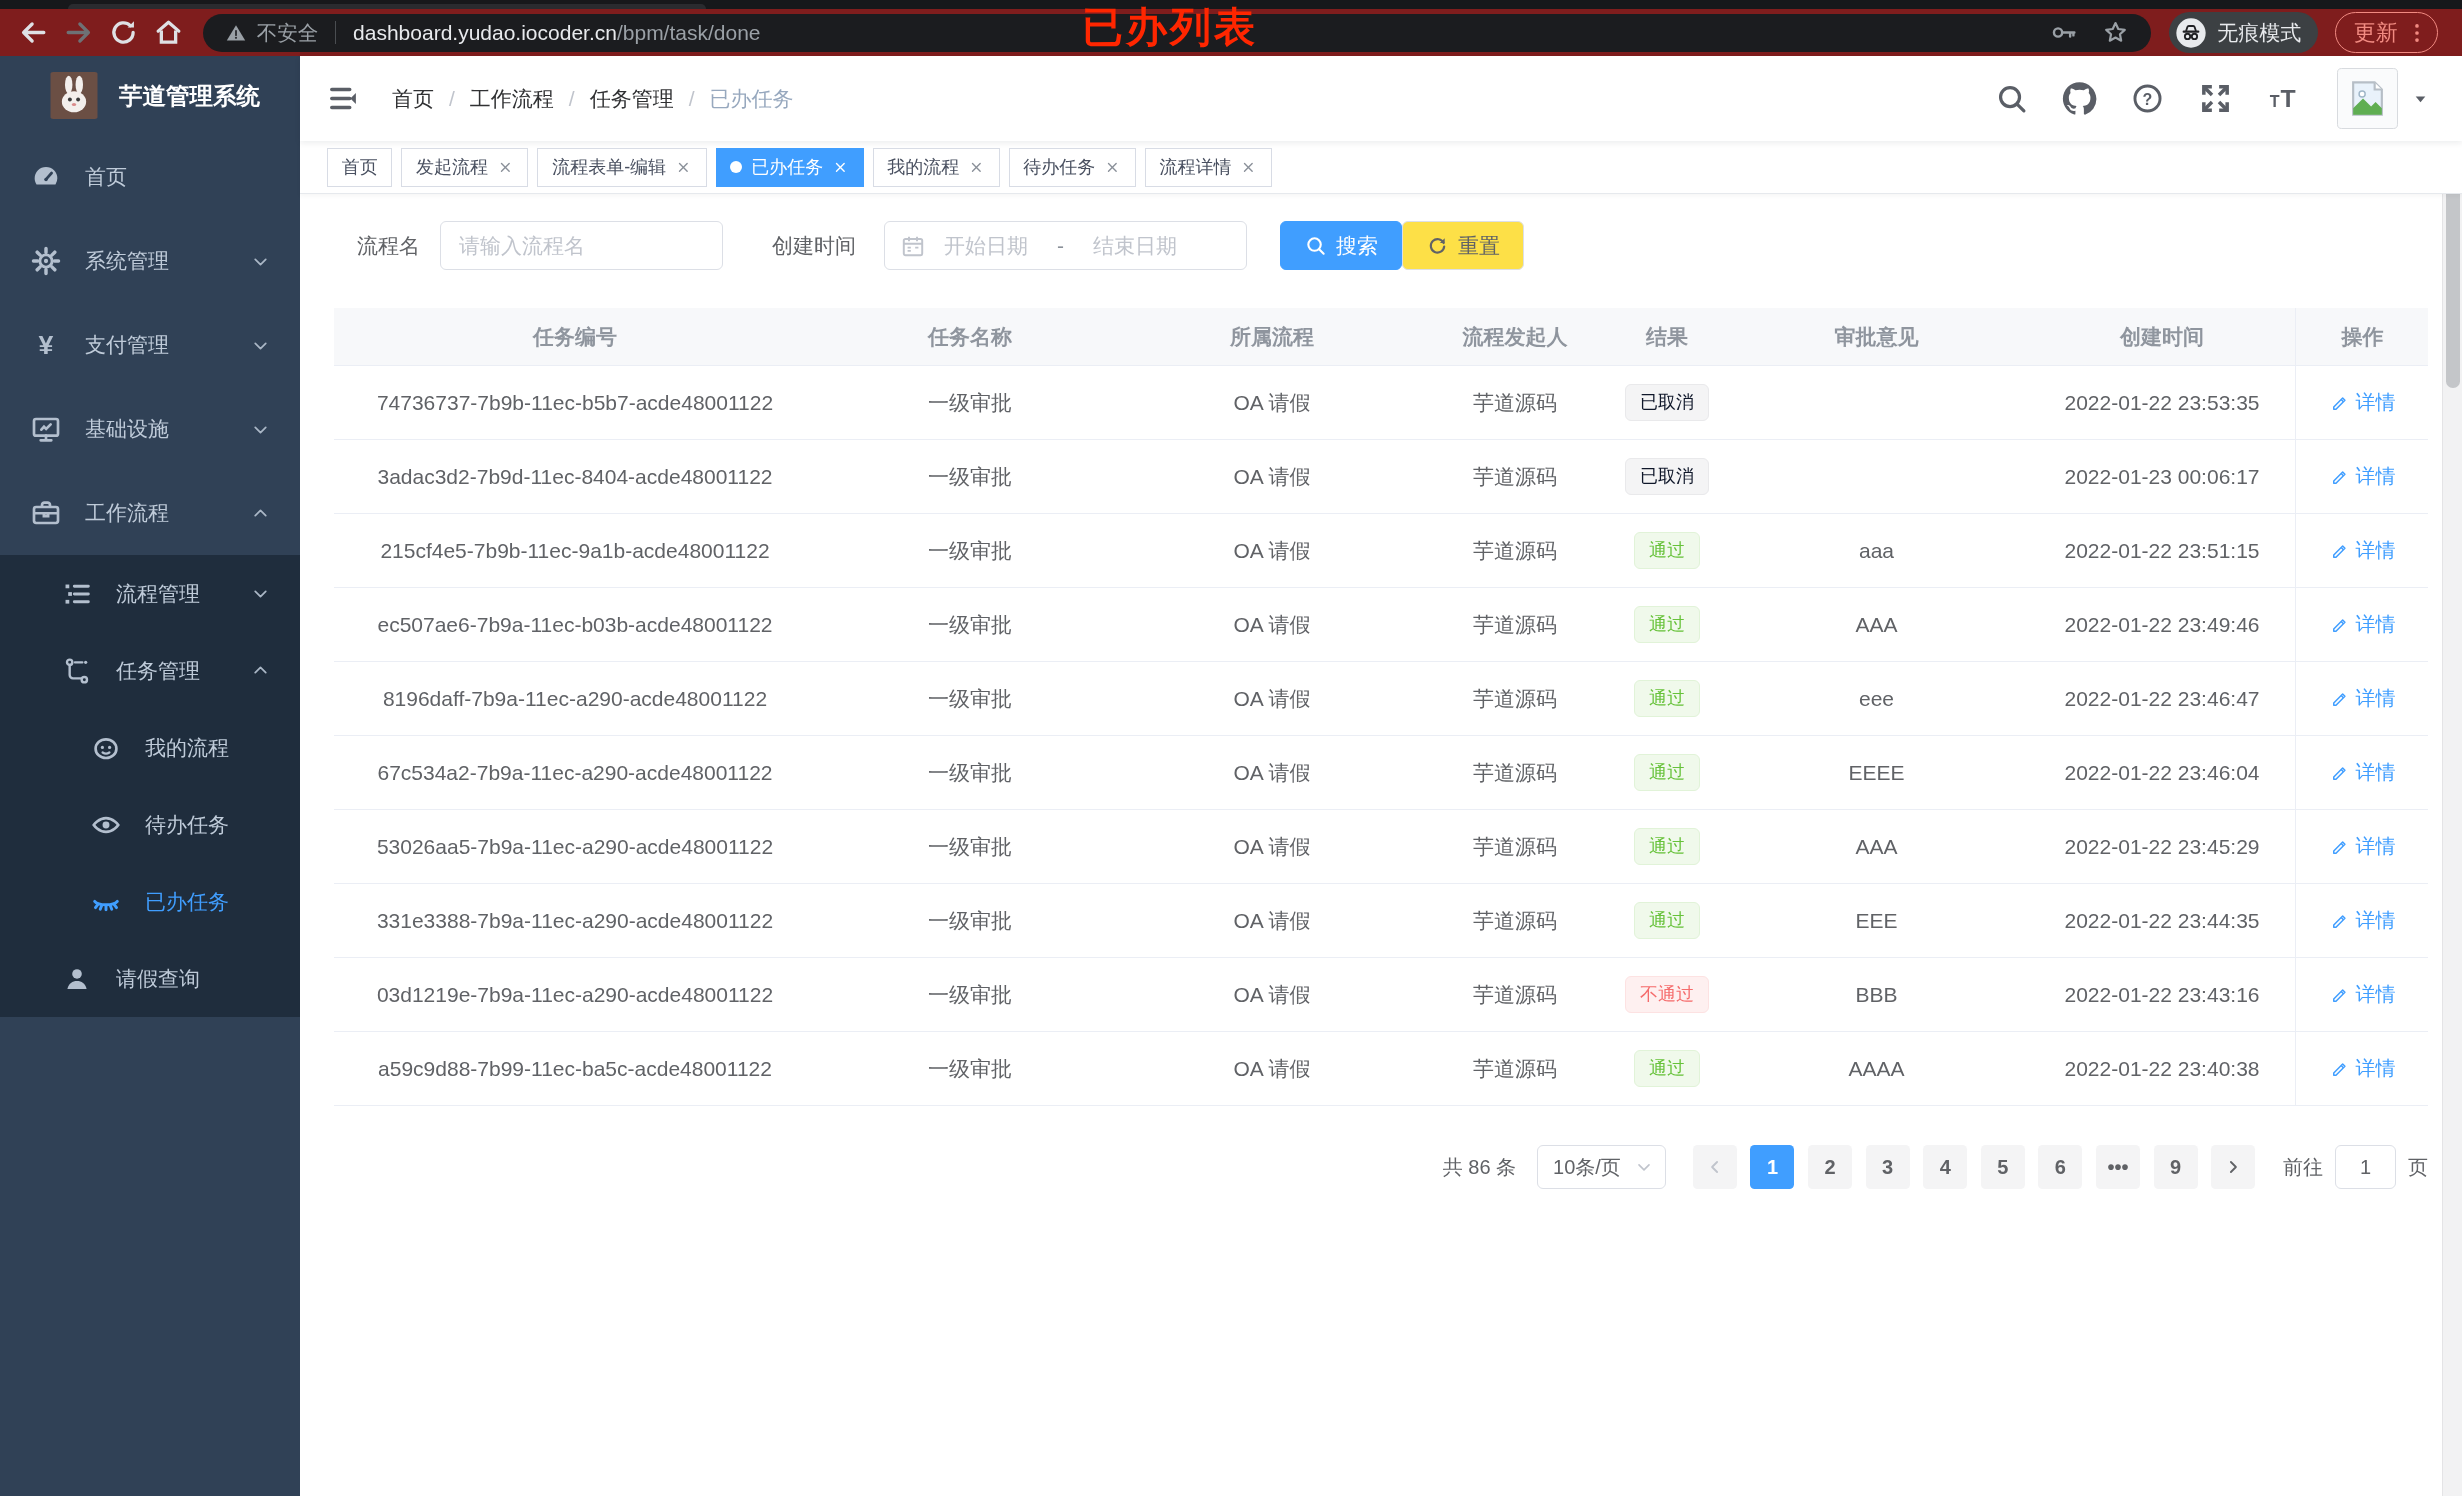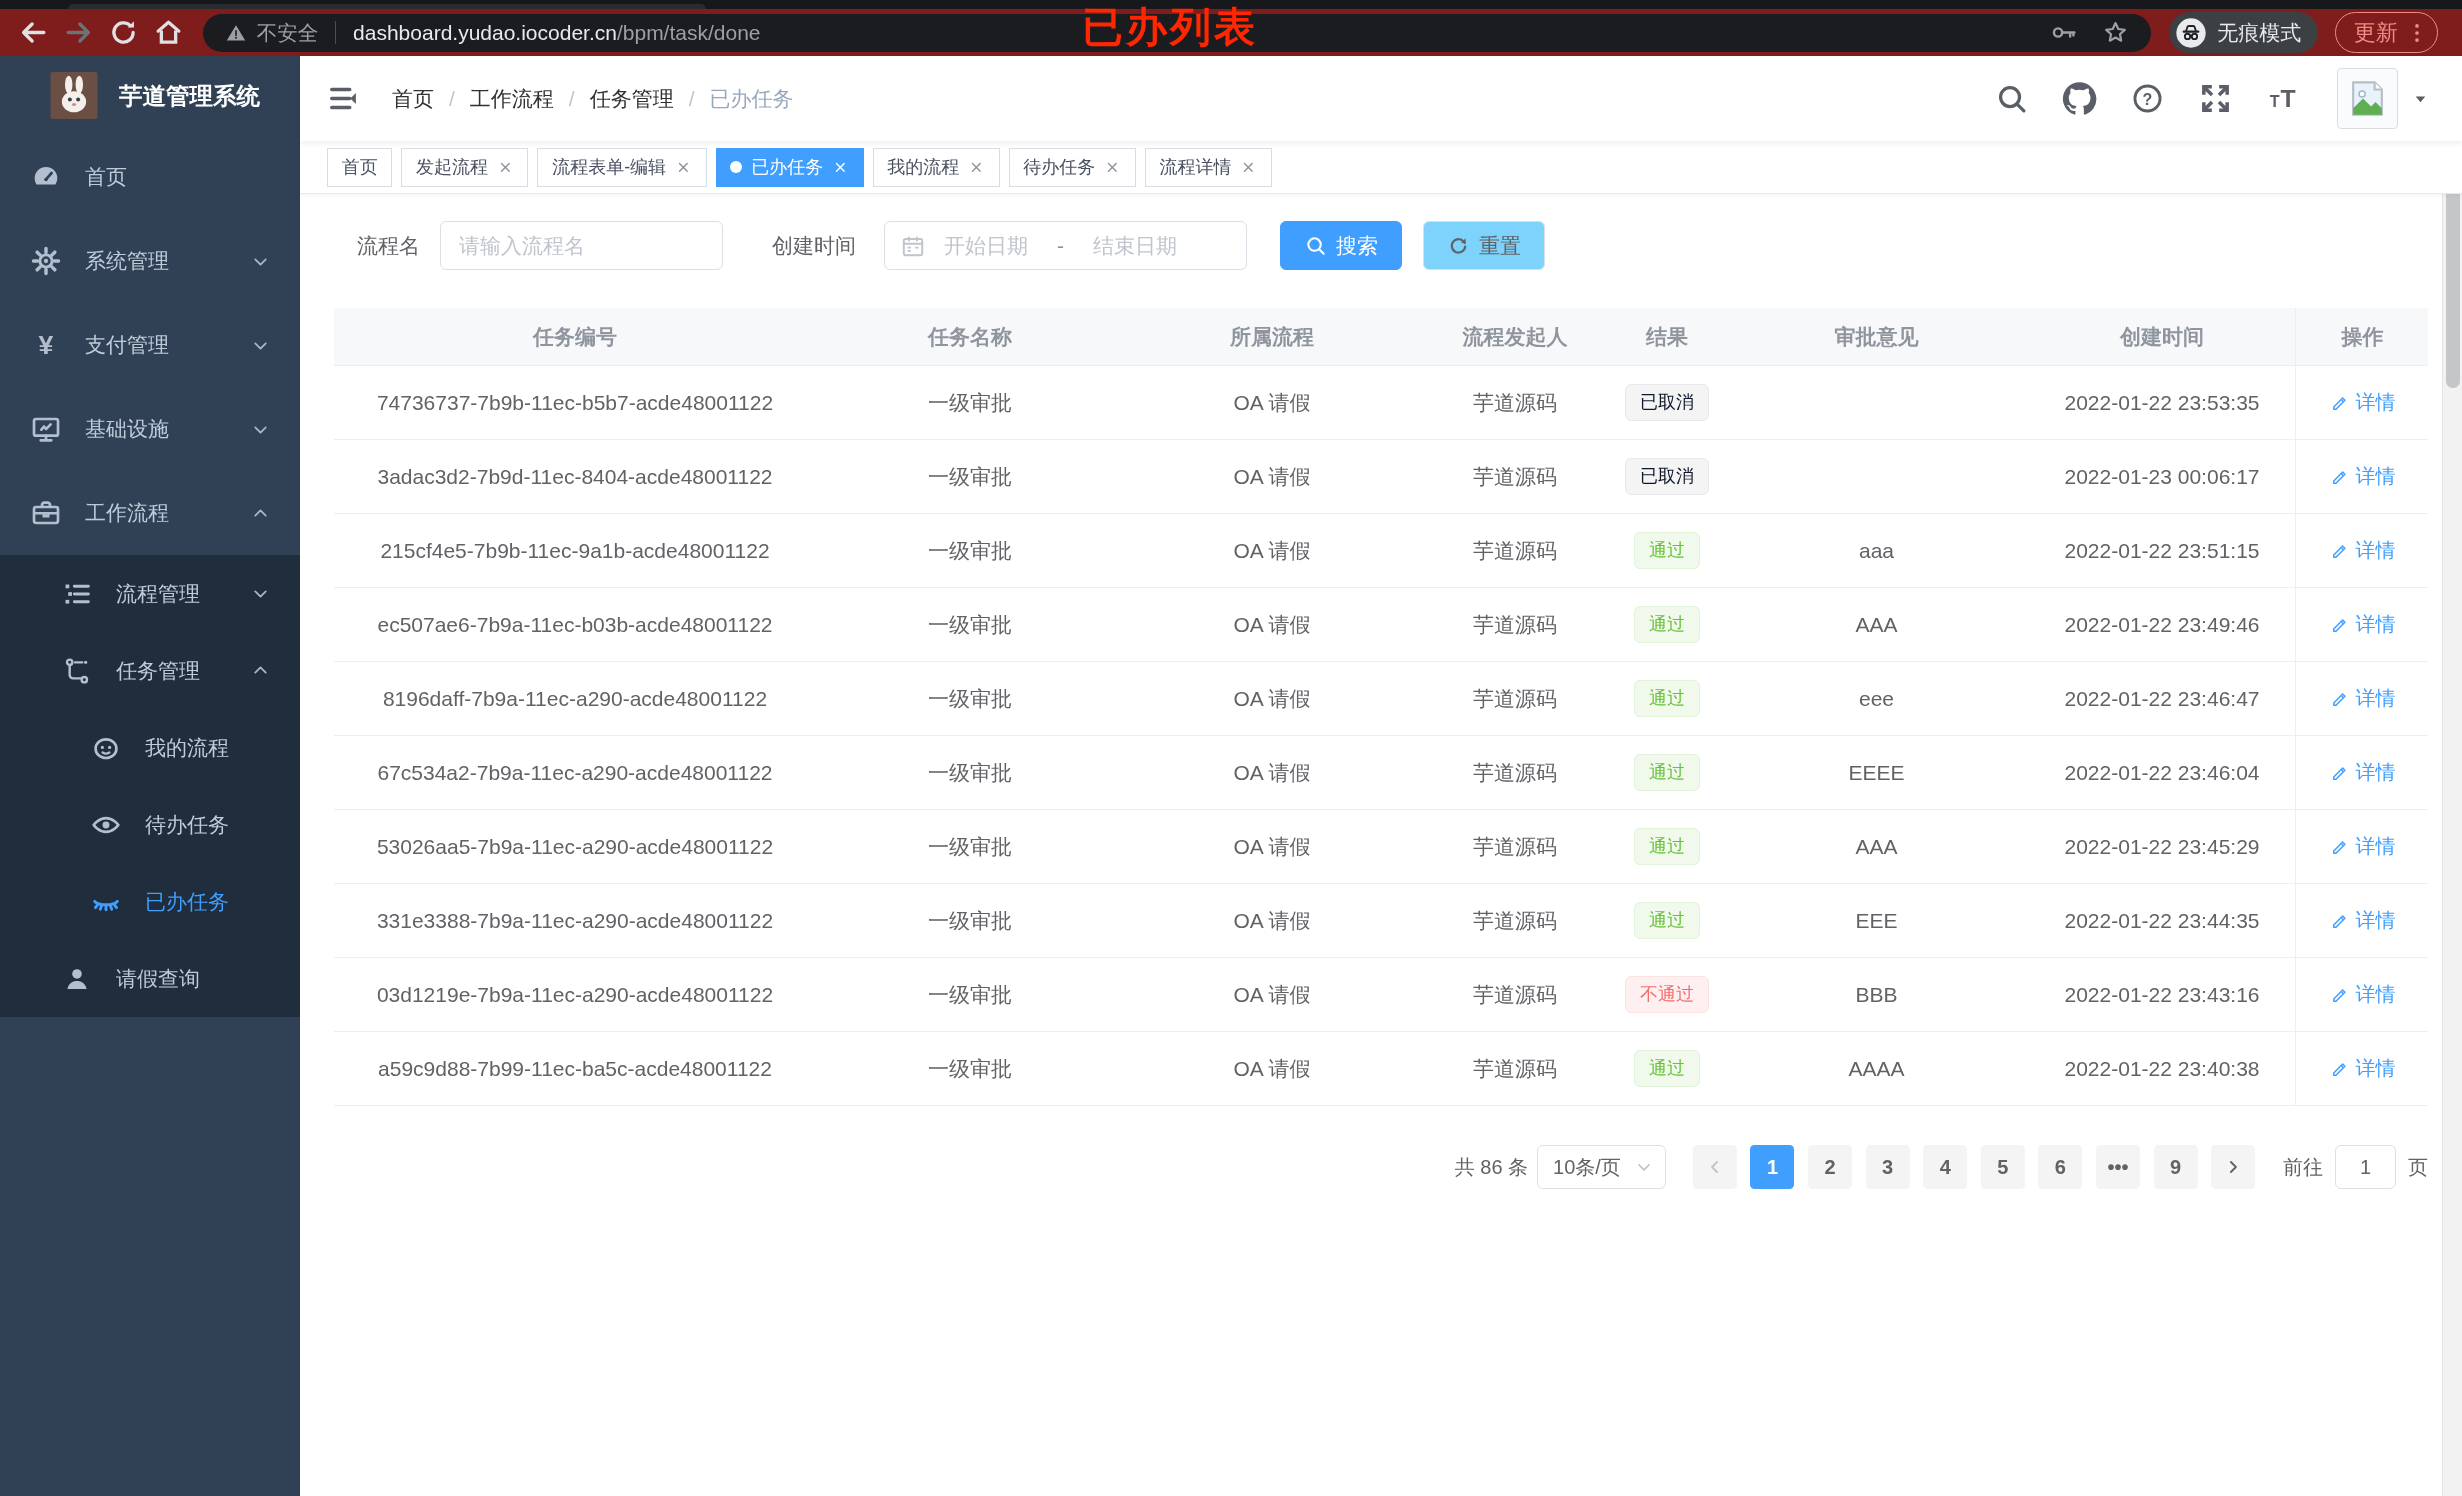--- a/index.html
+++ b/index.html
@@ -82,41 +82,41 @@
   .f-input::placeholder{color:#c0c4cc}
   .date-label{margin-left:49px}
   .date-box{display:flex;align-items:center;width:363px;height:49px;border:1.5px solid #dcdfe6;border-radius:6px;margin-left:28px;padding:0 15px;cursor:pointer}
   .cal-ic{width:26px;height:26px;color:#c0c4cc}
   .date-ph{font-size:21px;color:#c0c4cc;white-space:nowrap}
   .date-start{margin-left:18px}
   .date-sep{color:#8a9099;margin:0 29px;font-size:21px}
   .btn{display:flex;align-items:center;height:49px;border-radius:6px;font-size:21px;padding:0 23px;cursor:pointer;white-space:nowrap}
   .b-ic{width:23px;height:23px;margin-right:9px}
   .btn-primary{background:#409eff;color:#fff;border:1.5px solid #409eff;margin-left:33px}
-  .btn-plain{background:#7dd3fc;color:#606266;border:1.5px solid #dcdfe6;margin-left:21px}
+  .btn-plain{background:#fde047;color:#606266;border:1.5px solid #dcdfe6;}
 
   
   .table{margin-top:38px;width:2094px}
   .tr{display:flex;border-bottom:1.5px solid #ebeef5}
   .tr.head{background:#f7f8fa;height:58px}
   .tr.body{height:74px;background:#fff}
   .th,.td{display:flex;align-items:center;justify-content:center;font-size:21px;white-space:nowrap;flex:none}
   .th{color:#8f959e;font-weight:700}
   .td{color:#606266}
   .col-op{border-left:1.5px solid #ebeef5}
   .badge{display:inline-block;padding:6.8px 13.7px;border-radius:6px;font-size:18px;line-height:1.2;border:1.5px solid transparent}
   .badge.info{background:#f4f4f5;border-color:#e9e9eb;color:#0f172a}
   .badge.success{background:#f0f9eb;border-color:#e1f3d8;color:#67c23a}
   .badge.danger{background:#fef0f0;border-color:#fde2e2;color:#f56c6c}
   .detail-link{display:flex;align-items:center;color:#409eff;font-size:20px;cursor:pointer}
   .detail-link .icon{width:20px;height:20px;margin-right:6px}
 
   
   .pagination{display:flex;align-items:center;justify-content:flex-end;margin-top:39px;font-size:20px;color:#606266;width:2094px}
-  .pg-total{margin-right:9px;white-space:nowrap}
+  .pg-total{margin-right:21px;white-space:nowrap}
   .pg-size{display:flex;align-items:center;justify-content:space-between;width:129px;height:44px;border:1.5px solid #dcdfe6;border-radius:6px;padding:0 10.6px 0 15px;margin-right:20px;cursor:pointer}
   .pg-size .icon{width:20px;height:20px;color:#c0c4cc}
   .pg-btn{width:44px;height:44px;border-radius:4.6px;background:#f4f4f5;display:flex;align-items:center;justify-content:center;margin:0 6.8px;cursor:pointer}
   .pg-btn .icon{width:20px;height:20px;color:#606266}
   .pg-prev .icon{color:#c0c4cc}
   .pg-page{min-width:44px;height:44px;border-radius:4.6px;background:#f4f4f5;display:flex;align-items:center;justify-content:center;margin:0 6.8px;font-weight:700;color:#606266;cursor:pointer;font-size:20px}
   .pg-page.active{background:#409eff;color:#fff}
   .pg-goto-label{margin-left:21px;white-space:nowrap}
   .pg-goto{width:61px;height:44px;border:1.5px solid #dcdfe6;border-radius:6px;margin:0 12px;text-align:center;font-size:20px;color:#606266;font-family:inherit;outline:none}
   .pg-unit{white-space:nowrap}

